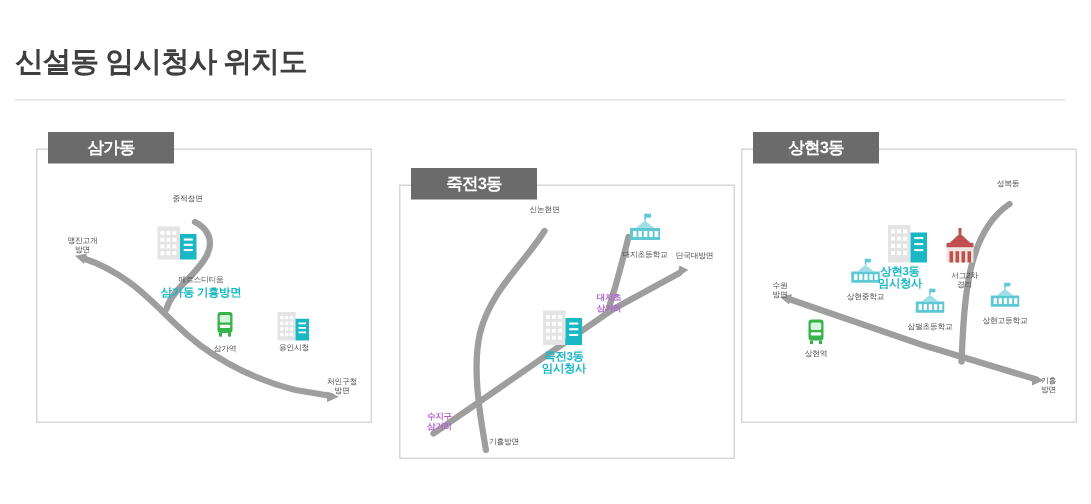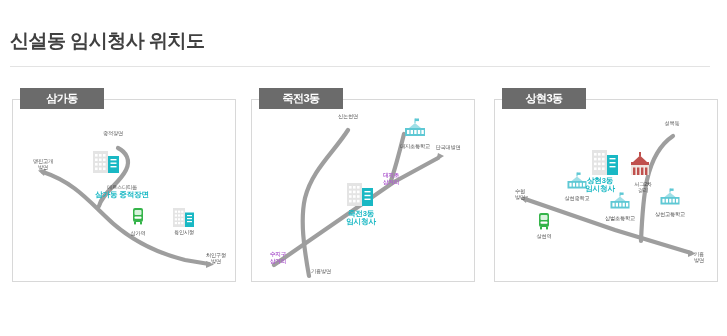--- a/index.html
+++ b/index.html
@@ -35,22 +35,22 @@
     background: #e3e3e3;
   }
 
   
   .map-panel {
     position: absolute;
     top: 88px;
     width: 226px;
     height: 196px;
   }
-  #panel-0 { left: 12px; }
-  #panel-1 { left: 251px; }
+  #panel-0 { left: 24px; }
+  #panel-1 { left: 266px; margin-top: 24px; }
   #panel-2 { left: 494px; }
 
   .panel-frame {
     position: absolute;
     left: 0; top: 11px;
     width: 224px;
     height: 183px;
     border: 1px solid #d8d8d8;
     background: #ffffff;
     box-sizing: border-box;
@@ -158,21 +158,21 @@
       <g fill="#ffffff">
         <rect x="18.5" y="11" width="6" height="1.4"></rect>
         <rect x="18.5" y="14.5" width="6" height="1.4"></rect>
         <rect x="18.5" y="18" width="6" height="1.4"></rect>
       </g>
     </svg>
   </div>
 
   <div class="mlabel dark" style="left:110px; top:96px;">메르스디티움</div>
 
-  <div class="mlabel teal" style="left:110px; top:103px;">삼가동 중적장면</div>
+  <div class="mlabel teal" style="left:110px; top:103px;">삼가동 기흥방면</div>
 
   <div class="micon" style="left:126px; top:119px;">
     <svg width="13" height="18" viewBox="0 0 13 18">
       <rect x="1.5" y="1" width="10" height="14" rx="2" fill="#35b44a"></rect>
       <rect x="3" y="3" width="7" height="5" rx="1" fill="#d9f4de"></rect>
       <rect x="3" y="9.5" width="7" height="2.2" rx="0.8" fill="#ffffff"></rect>
       <rect x="2.5" y="15" width="2" height="2.4" fill="#35b44a"></rect>
       <rect x="8.5" y="15" width="2" height="2.4" fill="#35b44a"></rect>
     </svg>
   </div>

